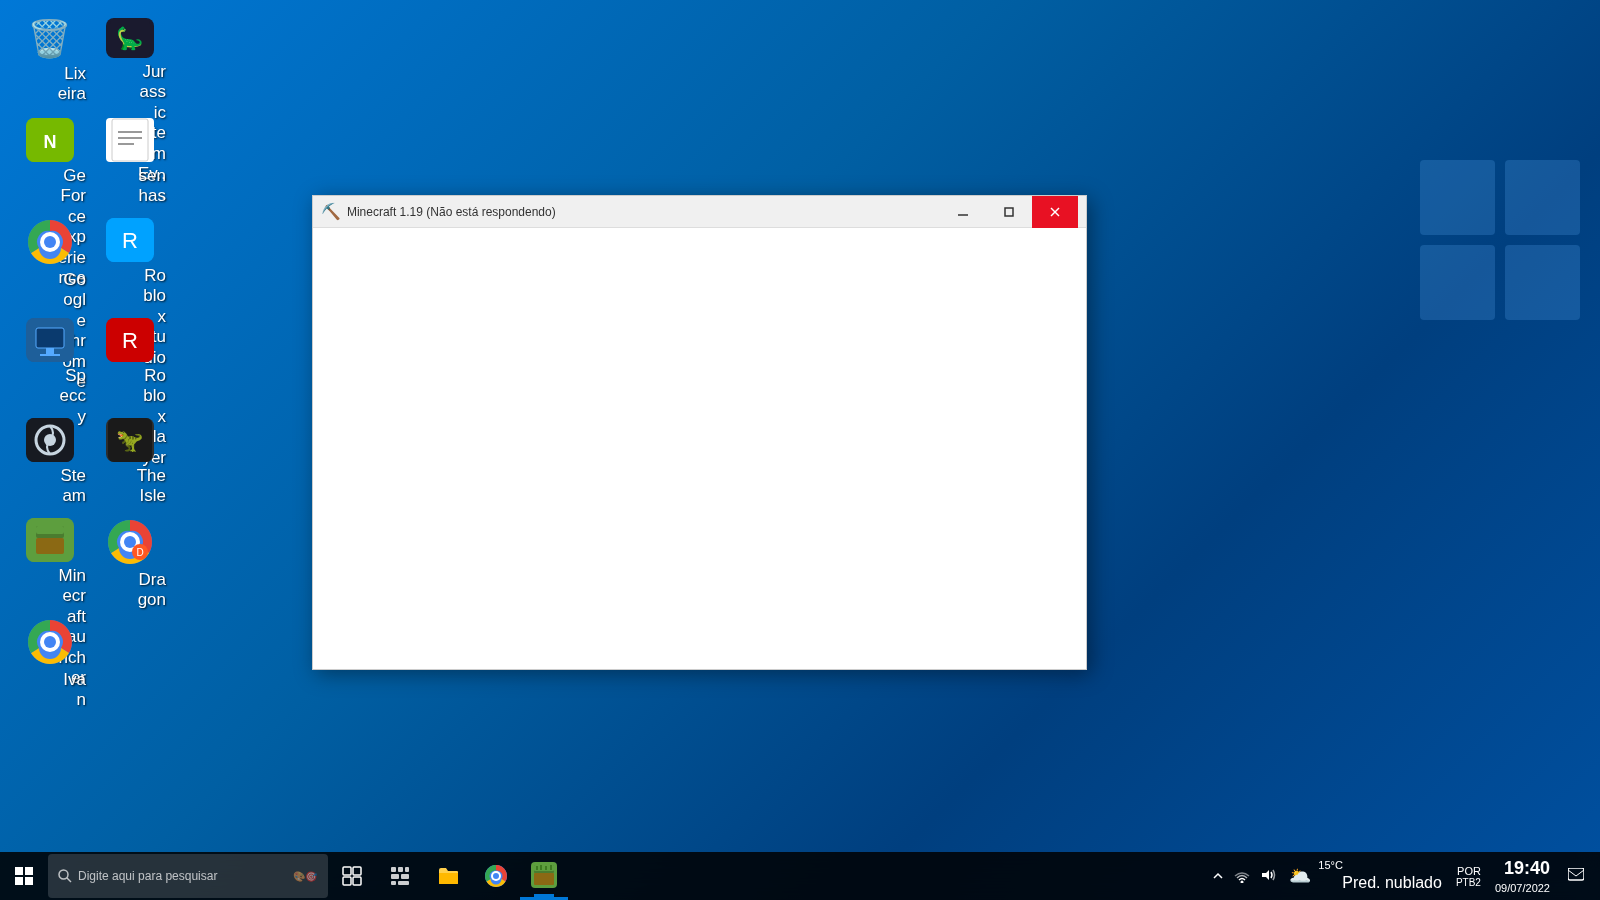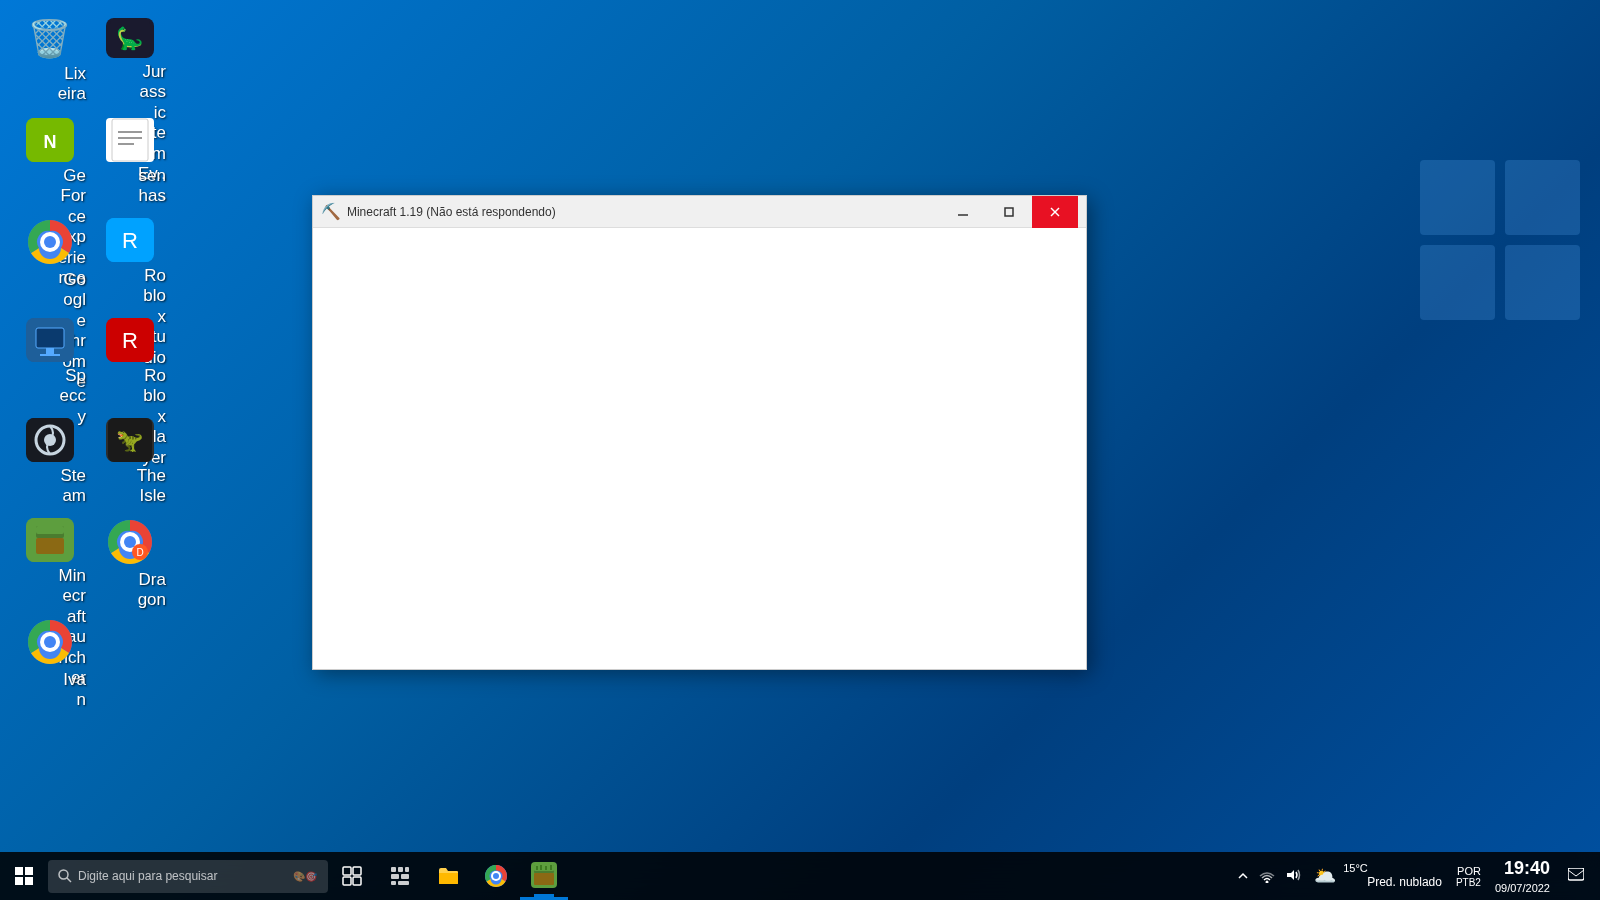--- a/index.html
+++ b/index.html
@@ -158,21 +158,21 @@
       cursor: pointer;
       color: white;
       font-size: 18px;
     }
 
     .taskbar-search {
       display: flex;
       align-items: center;
       background: rgba(255,255,255,0.15);
       border-radius: 4px;
-      height: 33px;
+      height: 44px;
       padding: 0 10px;
       gap: 6px;
       width: 280px;
       cursor: text;
     }
 
     .taskbar-search input {
       background: transparent;
       border: none;
       outline: none;
@@ -534,21 +534,21 @@
           <path d="M2 6 L6 6 L9 3 L9 13 L6 10 L2 10 Z" fill="white"></path>
           <path d="M11 5 Q13 8 11 11" stroke="white" stroke-width="1.5" fill="none"></path>
           <path d="M13 3 Q16 8 13 13" stroke="white" stroke-width="1.5" fill="none" opacity="0.6"></path>
         </svg>
       </div>
 
       <div class="taskbar-weather">
         <span style="font-size:18px;">🌥️</span>
         <div style="display:flex;flex-direction:column;line-height:1.3;">
           <span>15°C</span>
-          <span style="font-size:12px;padding-left:24px;">Pred. nublado</span>
+          <span style="font-size:16px;padding-left:24px;">Pred. nublado</span>
         </div>
       </div>
 
       <div style="display:flex;flex-direction:column;align-items:flex-end;padding:0 4px;cursor:pointer;">
         <span>POR</span>
         <span style="font-size:10px;">PTB2</span>
       </div>
 
       <div class="taskbar-clock">
         <span style="font-size:18px;font-weight:bold;">19:40</span>

